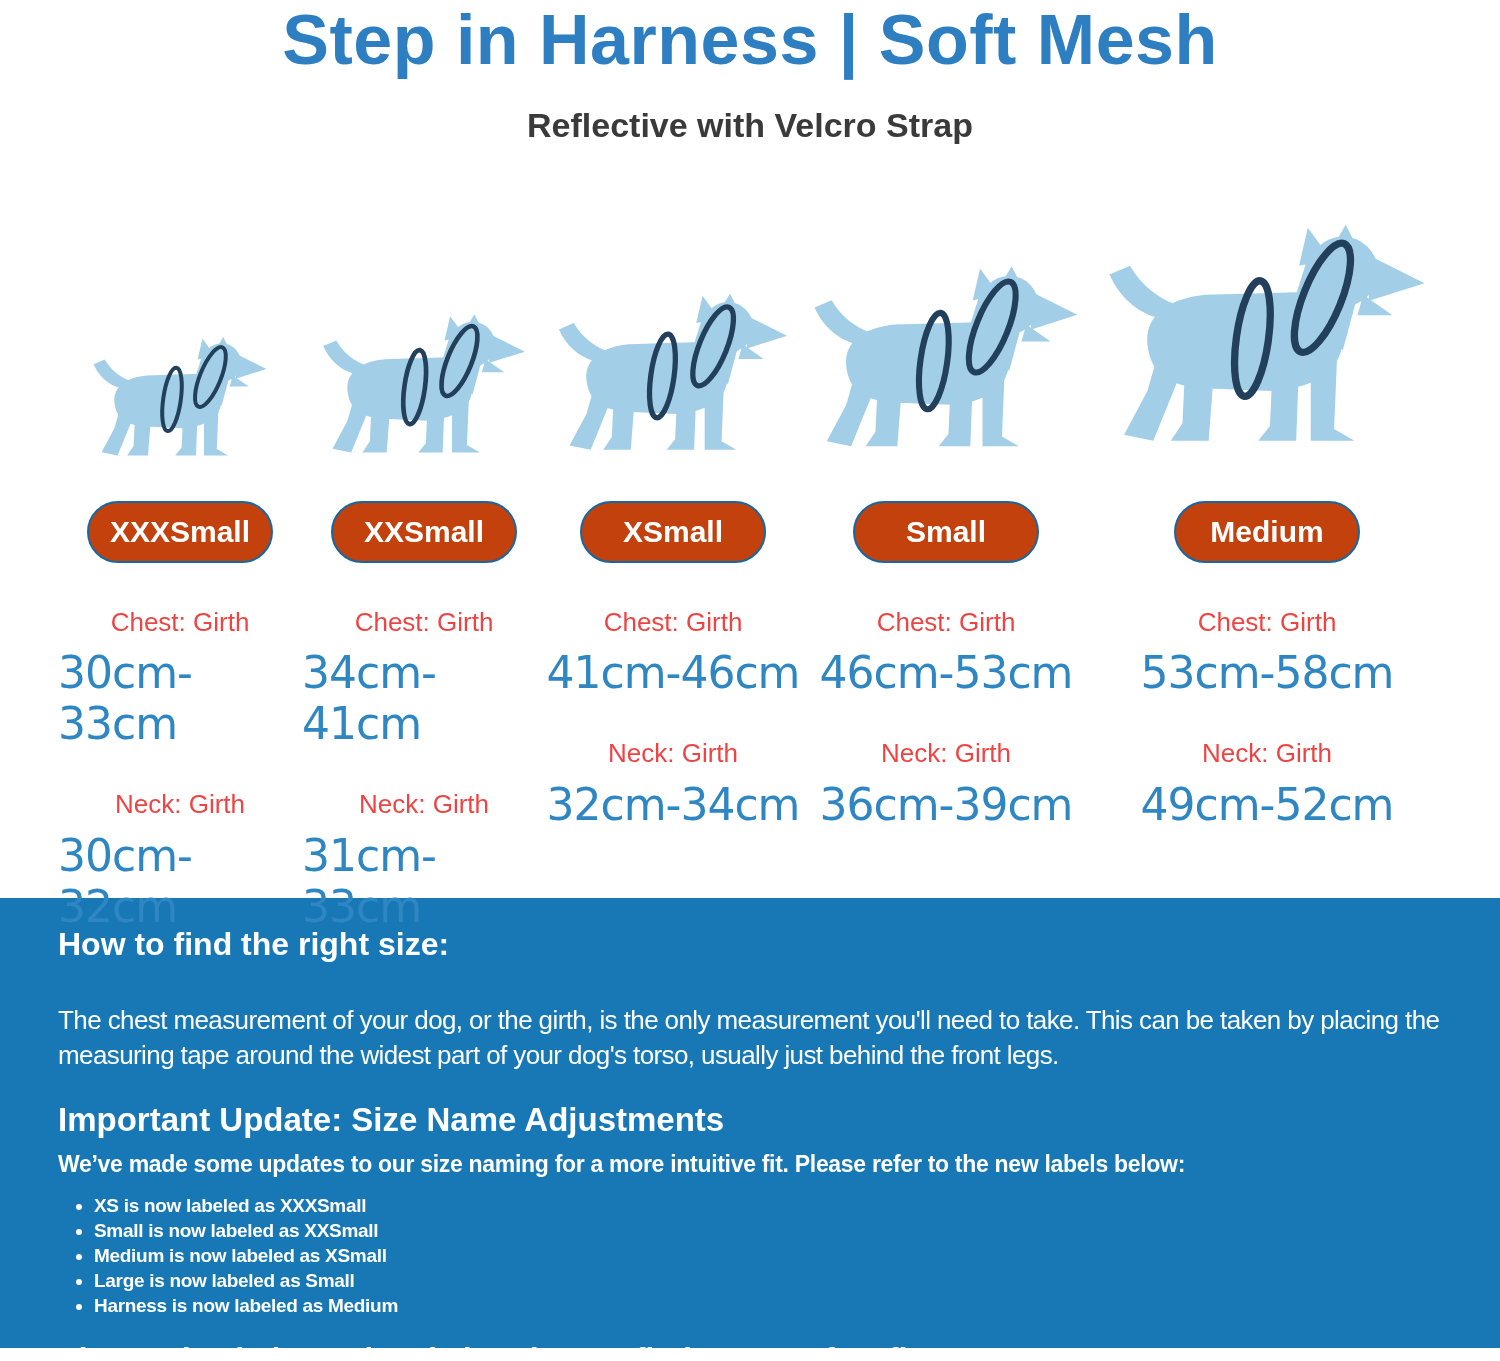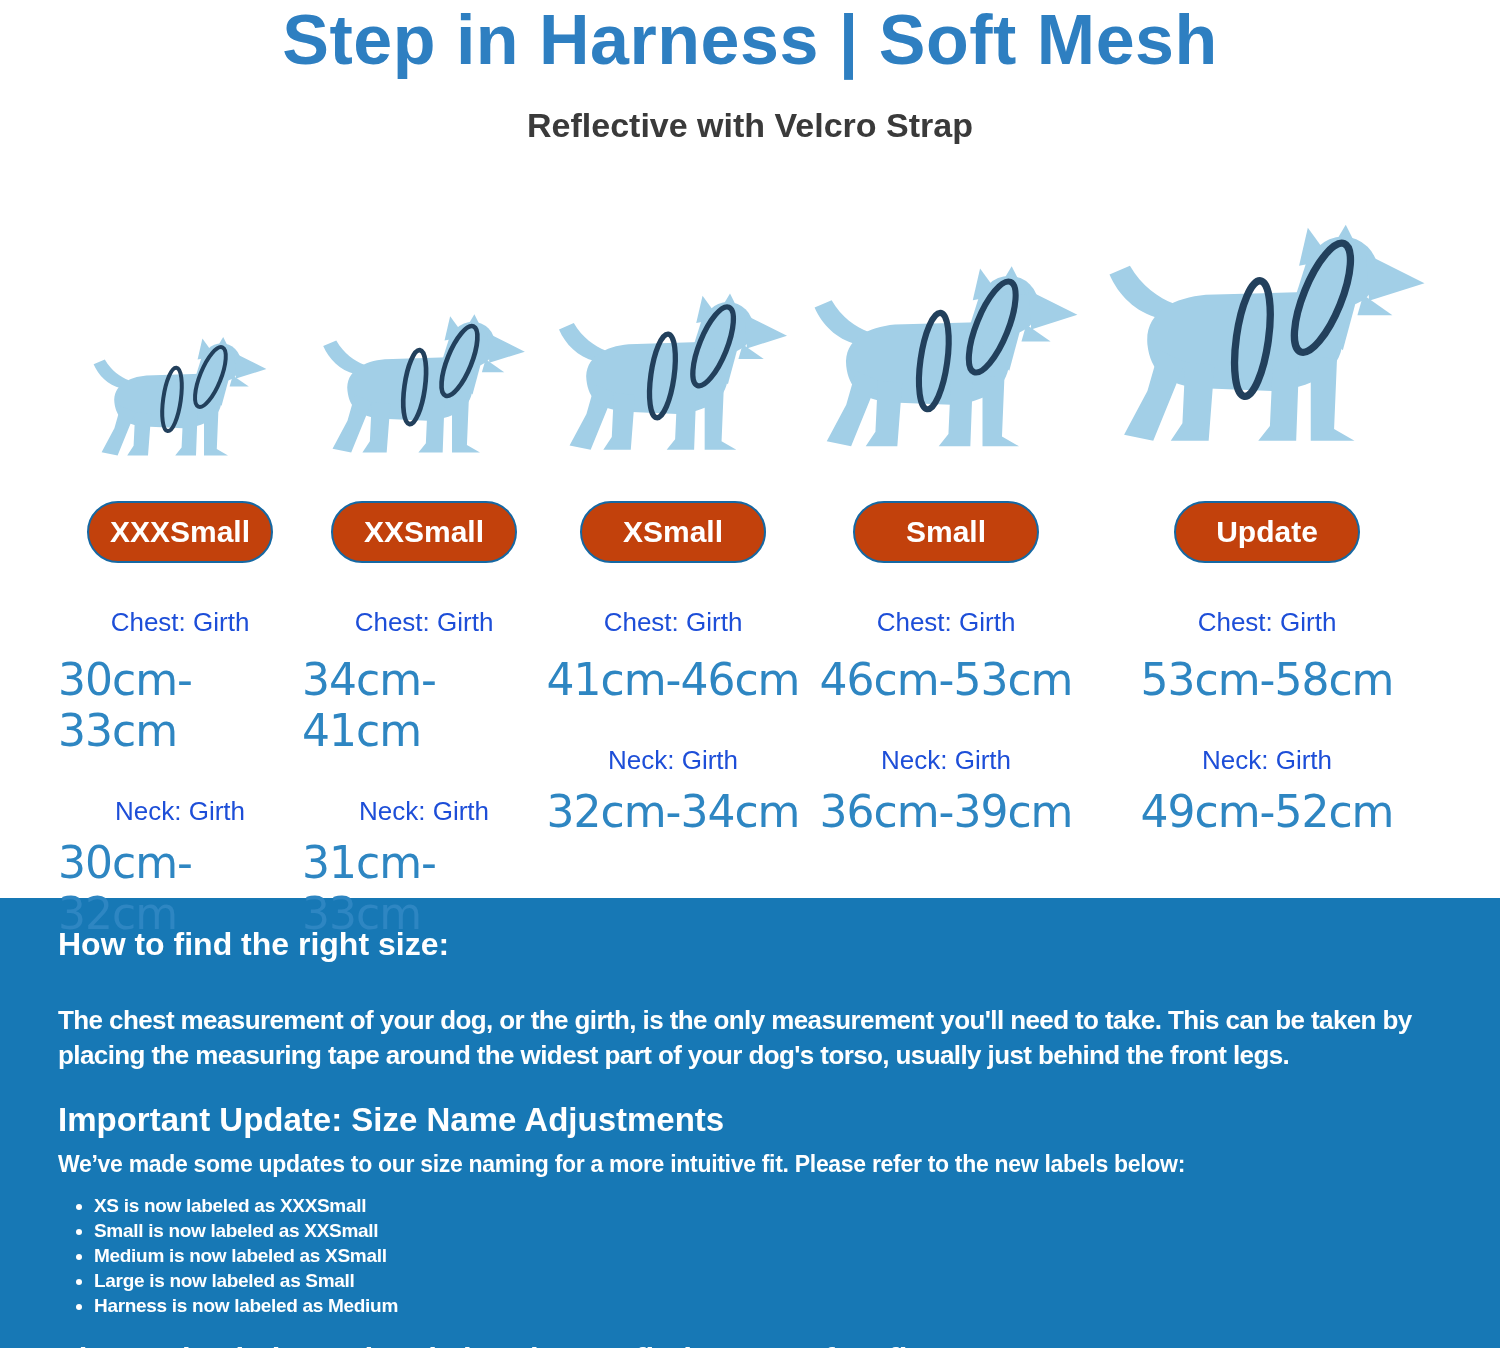--- a/index.html
+++ b/index.html
@@ -51,25 +51,25 @@
     border: 2px solid #1568a3;
     border-radius: 40px;
     color: #ffffff;
     font-size: 30px; font-weight: bold;
     display: flex; align-items: center; justify-content: center;
   }
 
   .caption {
     margin-top: 44px;
     font-size: 26px;
-    color: #1d4ed8;
+    color: #ef4444;
   }
   .caption.neck { margin-top: 40px; }
   .value {
-    margin-top: 16px;
+    margin-top: 9px;
     font-family: "DejaVu Sans", sans-serif;
     font-size: 44px;
     letter-spacing: -1px;
     color: #2e86c2;
   }
   .value.neck { margin-top: 10px; }
 
   
   .info-panel {
     height: 450px;
@@ -77,21 +77,21 @@
     color: #ffffff;
     padding: 14px 24px 0 58px;
   }
   .info-heading {
     margin: 14px 0 0;
     font-size: 32px; font-weight: bold;
   }
   .info-body {
     margin: 40px 0 0;
     max-width: 1392px;
-    font-size: 26px; font-weight: bold;
+    font-size: 26px; font-weight: normal;
     letter-spacing: -0.6px;
     line-height: 1.35;
   }
   .update-heading {
     margin: 28px 0 0;
     font-size: 33px; font-weight: bold;
   }
   .update-intro {
     margin: 12px 0 16px;
     font-size: 23px; font-weight: bold;
@@ -202,21 +202,21 @@
       <div class="caption neck">Neck: Girth</div>
       <div class="value neck">36cm-39cm</div>
     </div>
 
     <div class="col">
       <div class="dog-area">
         <svg class="dog" width="350" height="263">
             <use href="#dog-shape"></use>
           </svg>
       </div>
-      <div class="pill">Update</div>
+      <div class="pill">Medium</div>
       <div class="caption">Chest: Girth</div>
       <div class="value">53cm-58cm</div>
       <div class="caption neck">Neck: Girth</div>
       <div class="value neck">49cm-52cm</div>
     </div>
 
   </div>
 </div>
 
 <div class="info-panel">

